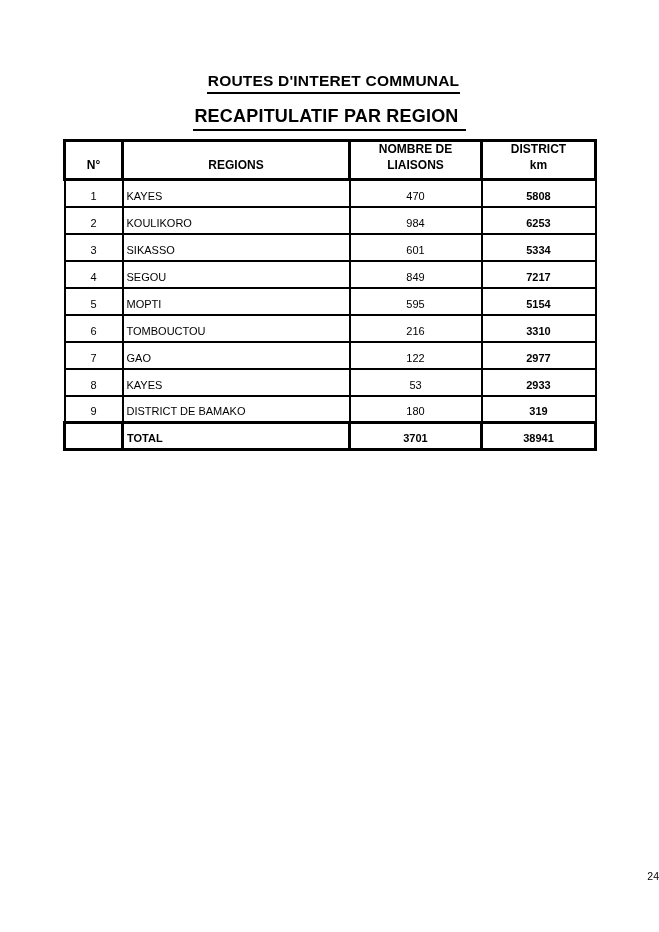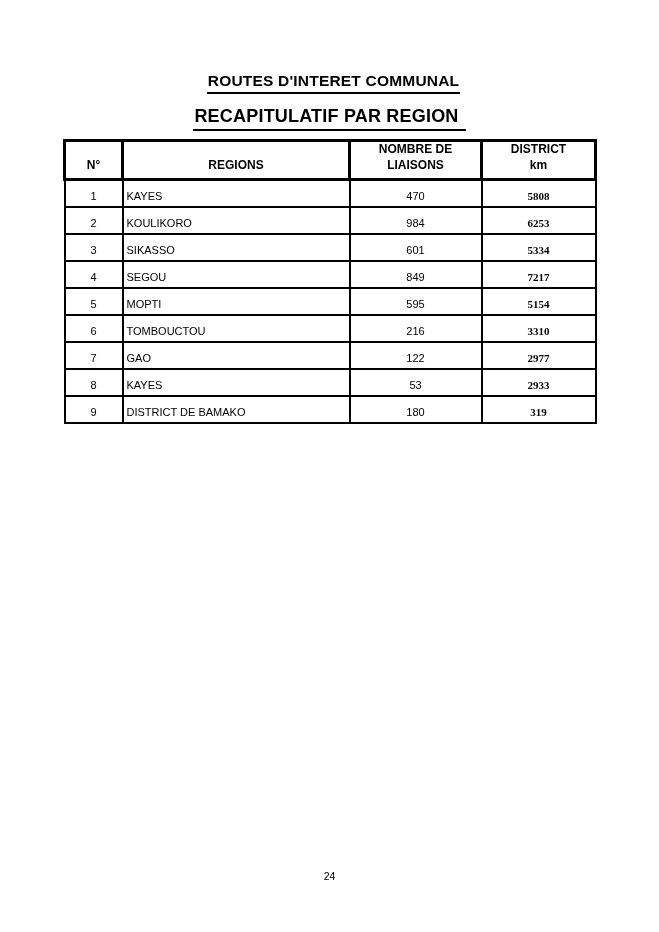--- a/index.html
+++ b/index.html
@@ -54,31 +54,31 @@
     line-height:1.28;
   }
   table.routes tbody td {
     height:27px;
     font-size:11px;
     padding-bottom:4px;
   }
   td.c-num { text-align:center; }
   td.c-region { text-align:left; padding-left:3px; }
   td.c-liaisons { text-align:center;margin-left:8px; }
-  td.c-longueur { text-align:center; font-weight:bold;font-family:Liberation Serif, serif; }
+  td.c-longueur { text-align:center; font-weight:bold; }
   tr.total-row td {
     border:3px solid #000;
     height:34px;
     font-weight:bold;
     font-size:13px;
     padding-bottom:5px;
   }
   .page-number {
     position:absolute; top:870px; left:0; width:100%;
-    text-align:center;
+    text-align:right;
     font-size:10.5px;
   }
 </style>
 </head>
 <body>
 
 <div class="doc-title">
   <span class="underlined">ROUTES D'INTERET COMMUNAL</span>
 </div>
 
@@ -159,16 +159,22 @@
       <td class="c-region">KAYES</td>
       <td class="c-liaisons">53</td>
       <td class="c-longueur">2933</td>
     </tr>
     <tr>
       <td class="c-num">9</td>
       <td class="c-region">DISTRICT DE BAMAKO</td>
       <td class="c-liaisons">180</td>
       <td class="c-longueur">319</td>
     </tr>
+    <tr class="total-row">
+      <td class="c-num"></td>
+      <td class="c-region">TOTAL</td>
+      <td class="c-liaisons">3701</td>
+      <td class="c-longueur">38941</td>
+    </tr>
   </tbody>
 </table>
 
 <div class="page-number">24</div>
 
 </body></html>

